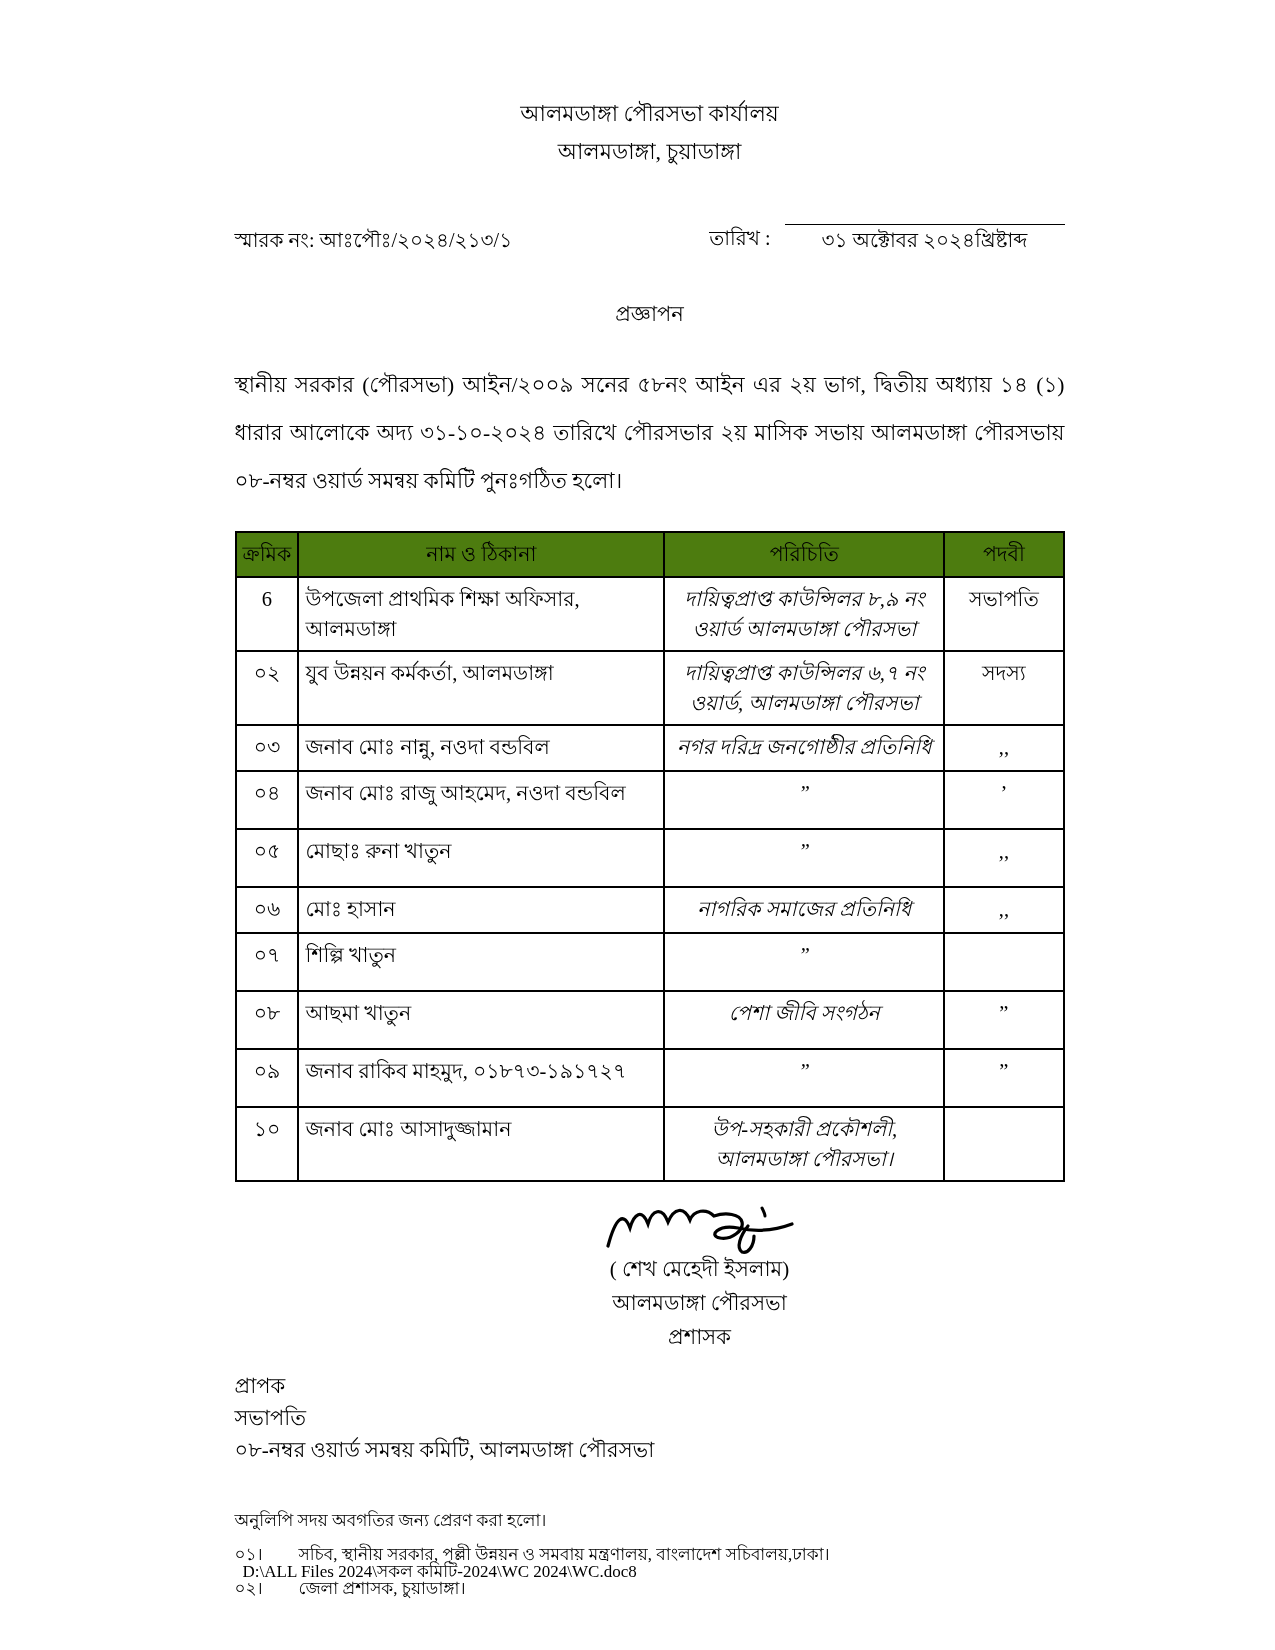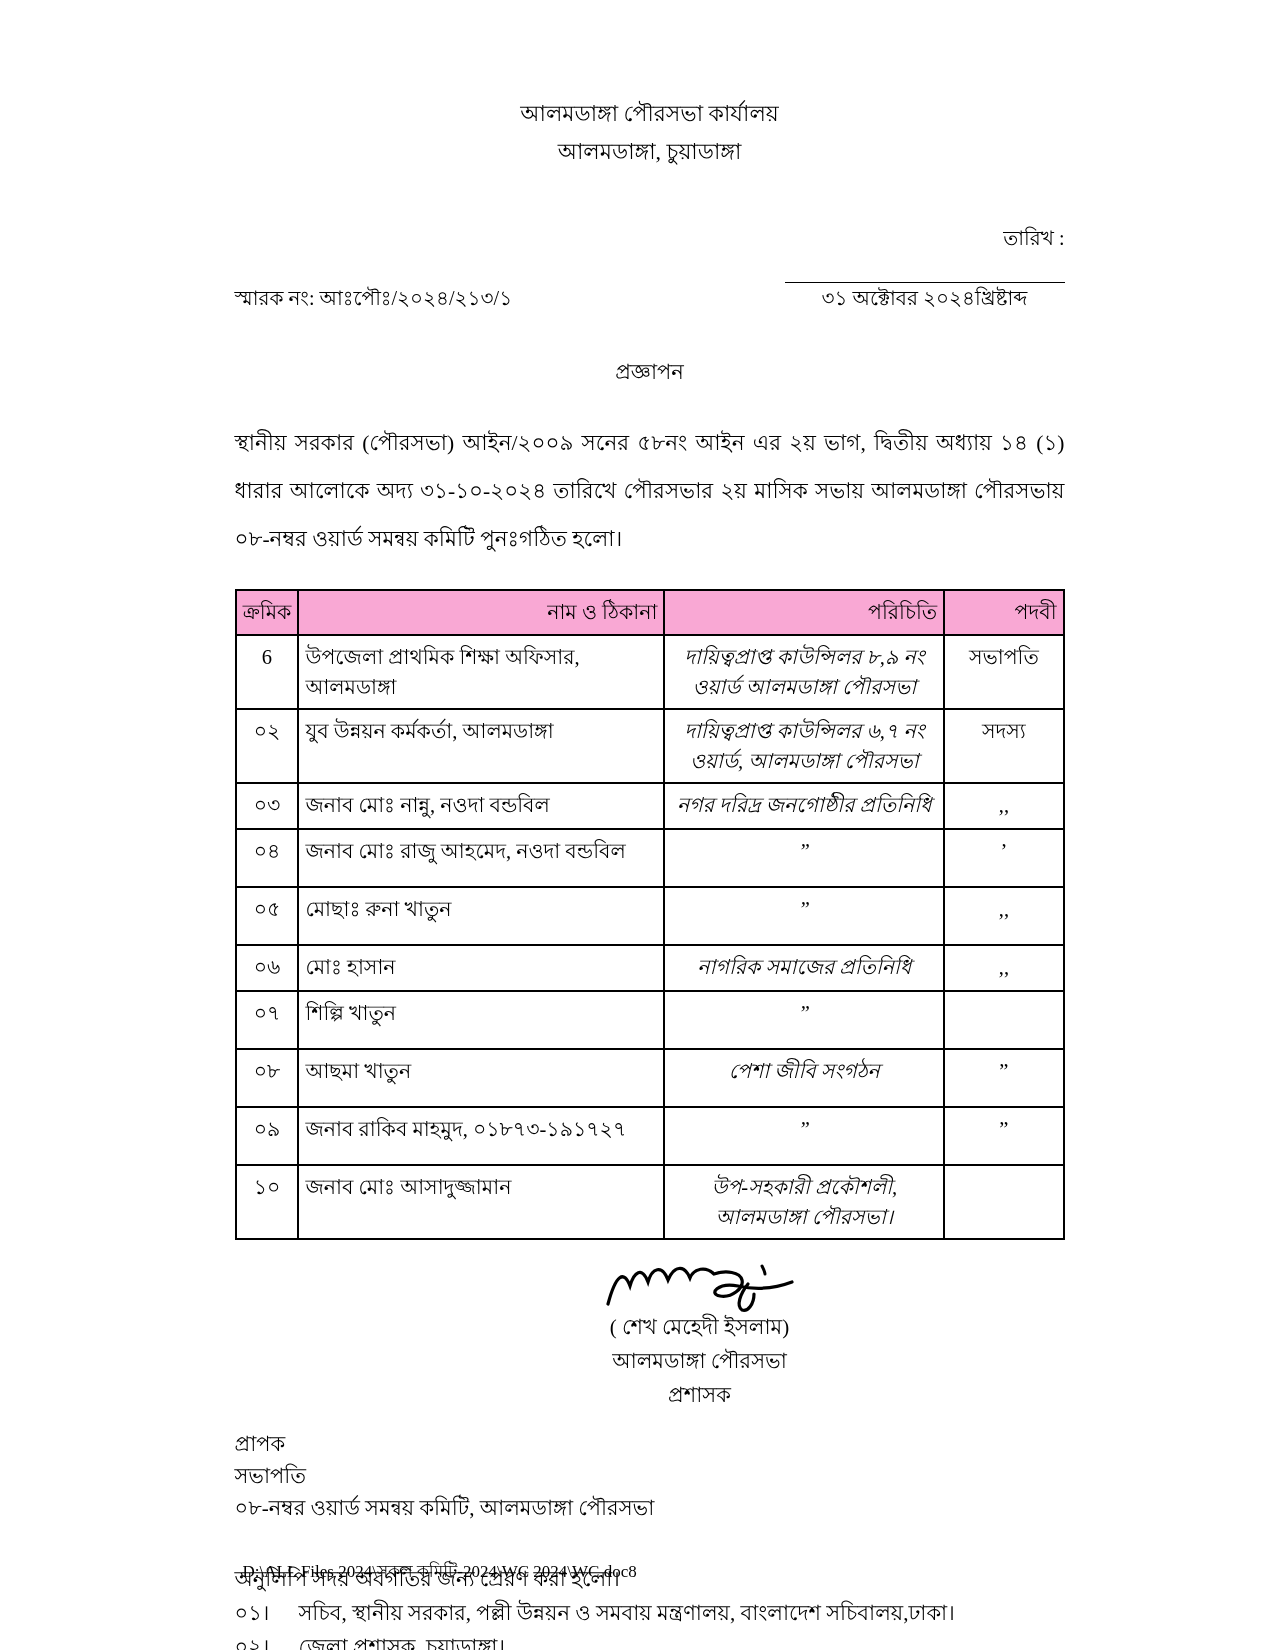--- a/index.html
+++ b/index.html
@@ -21,21 +21,21 @@
   .org-header { text-align: center; font-size: 22px; line-height: 38px; }
   
   .memo-row {
     display: flex;
     justify-content: space-between;
     align-items: flex-end;
     margin-top: 52px;
     font-size: 20px;
   }
   .memo-no { white-space: nowrap; }
-  .date-wrap { display: flex; align-items: flex-end; gap: 24px; flex-direction: column; }
+  .date-wrap { display: flex; align-items: flex-end; gap: 14px; }
   .date-label { padding-bottom: 2px; }
   .date-value {
     display: inline-block;
     width: 280px;
     text-align: center;
     border-top: 1.5px solid #000;
   }
   
   .doc-title { text-align: center; margin-top: 40px; font-size: 21px; }
   
@@ -53,23 +53,23 @@
     table-layout: fixed;
     font-size: 20.5px;
   }
   table.committee th, table.committee td {
     border: 2px solid #000;
     vertical-align: top;
     padding: 6px 6px;
     line-height: 30px;
   }
   table.committee th {
-    background: #f9a8d4;
+    background: #4d7c0f;
     font-weight: normal;
-    text-align: right;
+    text-align: center;
     height: 45px;
   }
   col.c-sl   { width: 7.6%; }
   col.c-name { width: 44.2%; }
   col.c-id   { width: 33.8%; }
   col.c-des  { width: 14.4%; }
   td.sl   { text-align: center; }
   td.name { text-align: left; padding-left: 10px; }
   td.id   { text-align: center; font-style: italic; }
   td.des  { text-align: center; }
@@ -81,21 +81,21 @@
     width: 320px;
     margin: 14px 205px 0 auto;
     text-align: center;
     font-size: 21px;
     line-height: 34px;
   }
   .sig-image { display: block; margin: 0 auto -6px auto; }
   
   .recipient { margin-top: 16px; font-size: 21px; line-height: 32px; }
   
-  .cc { margin-top: 38px; font-size: 21px; line-height: 34px; }
+  .cc { margin-top: 38px; font-size: 17px; line-height: 34px; }
   .cc-item { display: flex; }
   .cc-no { width: 64px; flex: 0 0 64px; }
   
   .footer-path {
     position: absolute;
     left: 171px;
     top: 1558px;
     font-size: 17px;
     font-family: "Liberation Serif", "DejaVu Serif", serif;
   }

